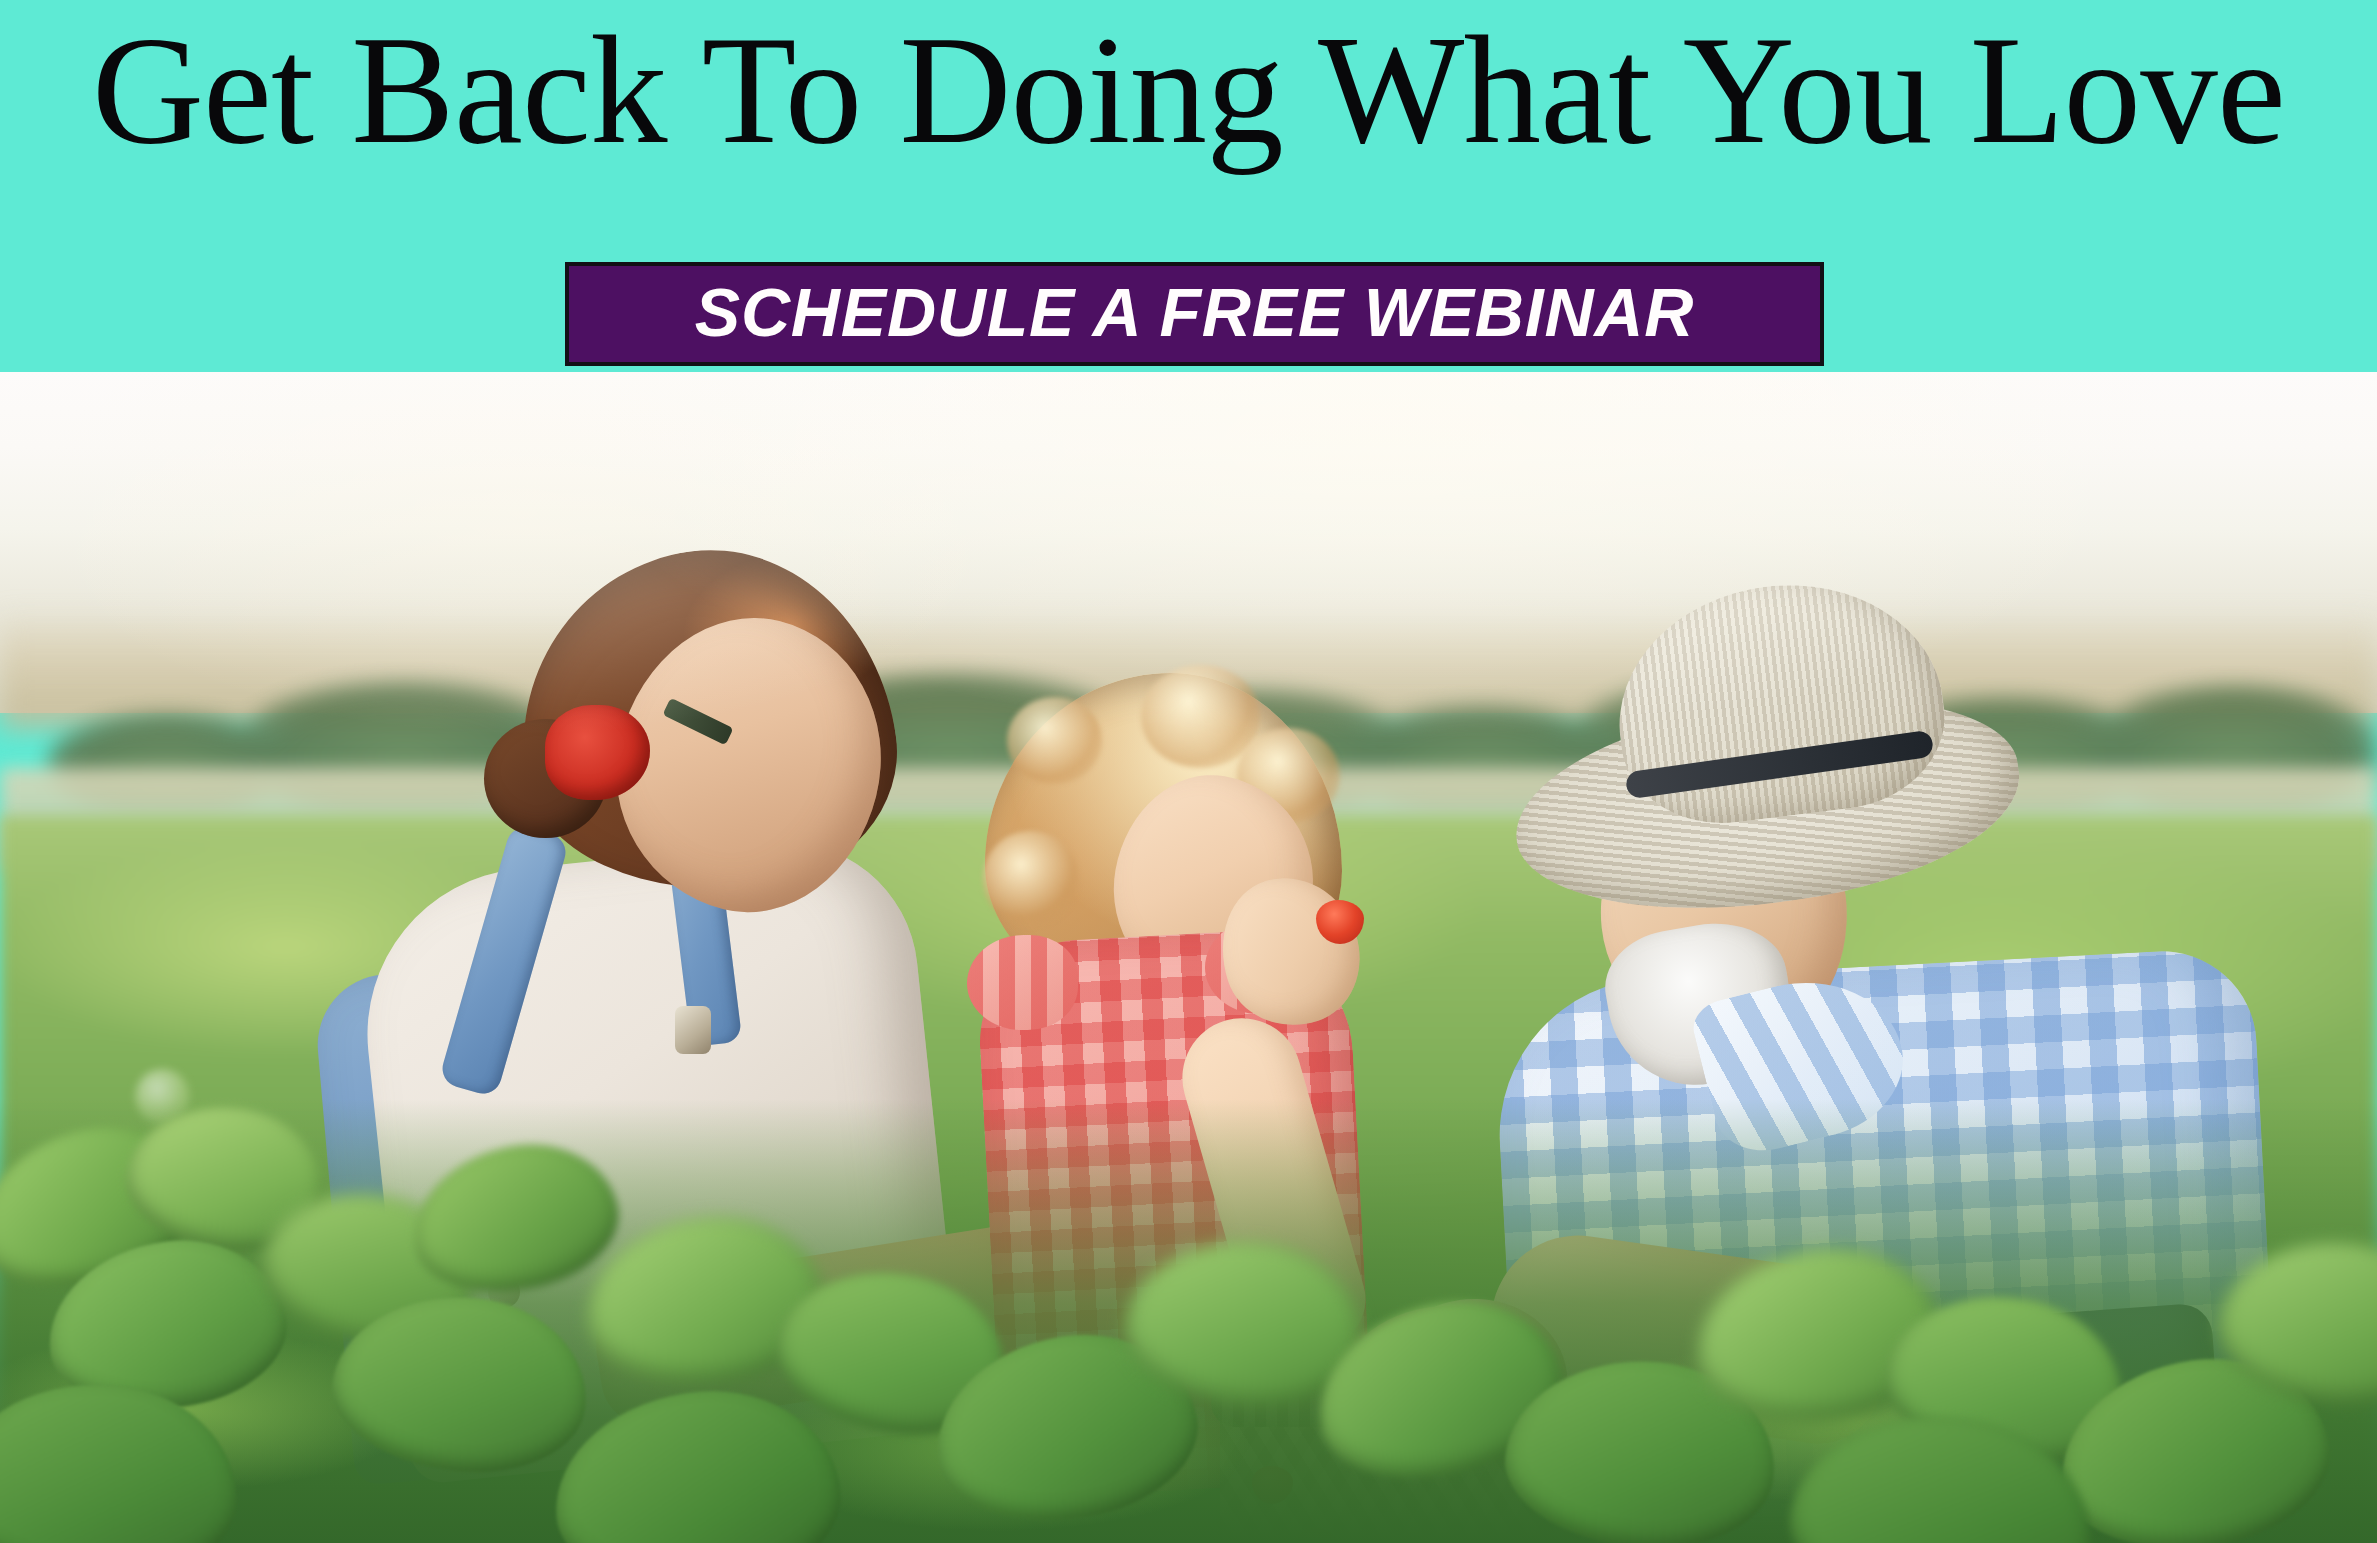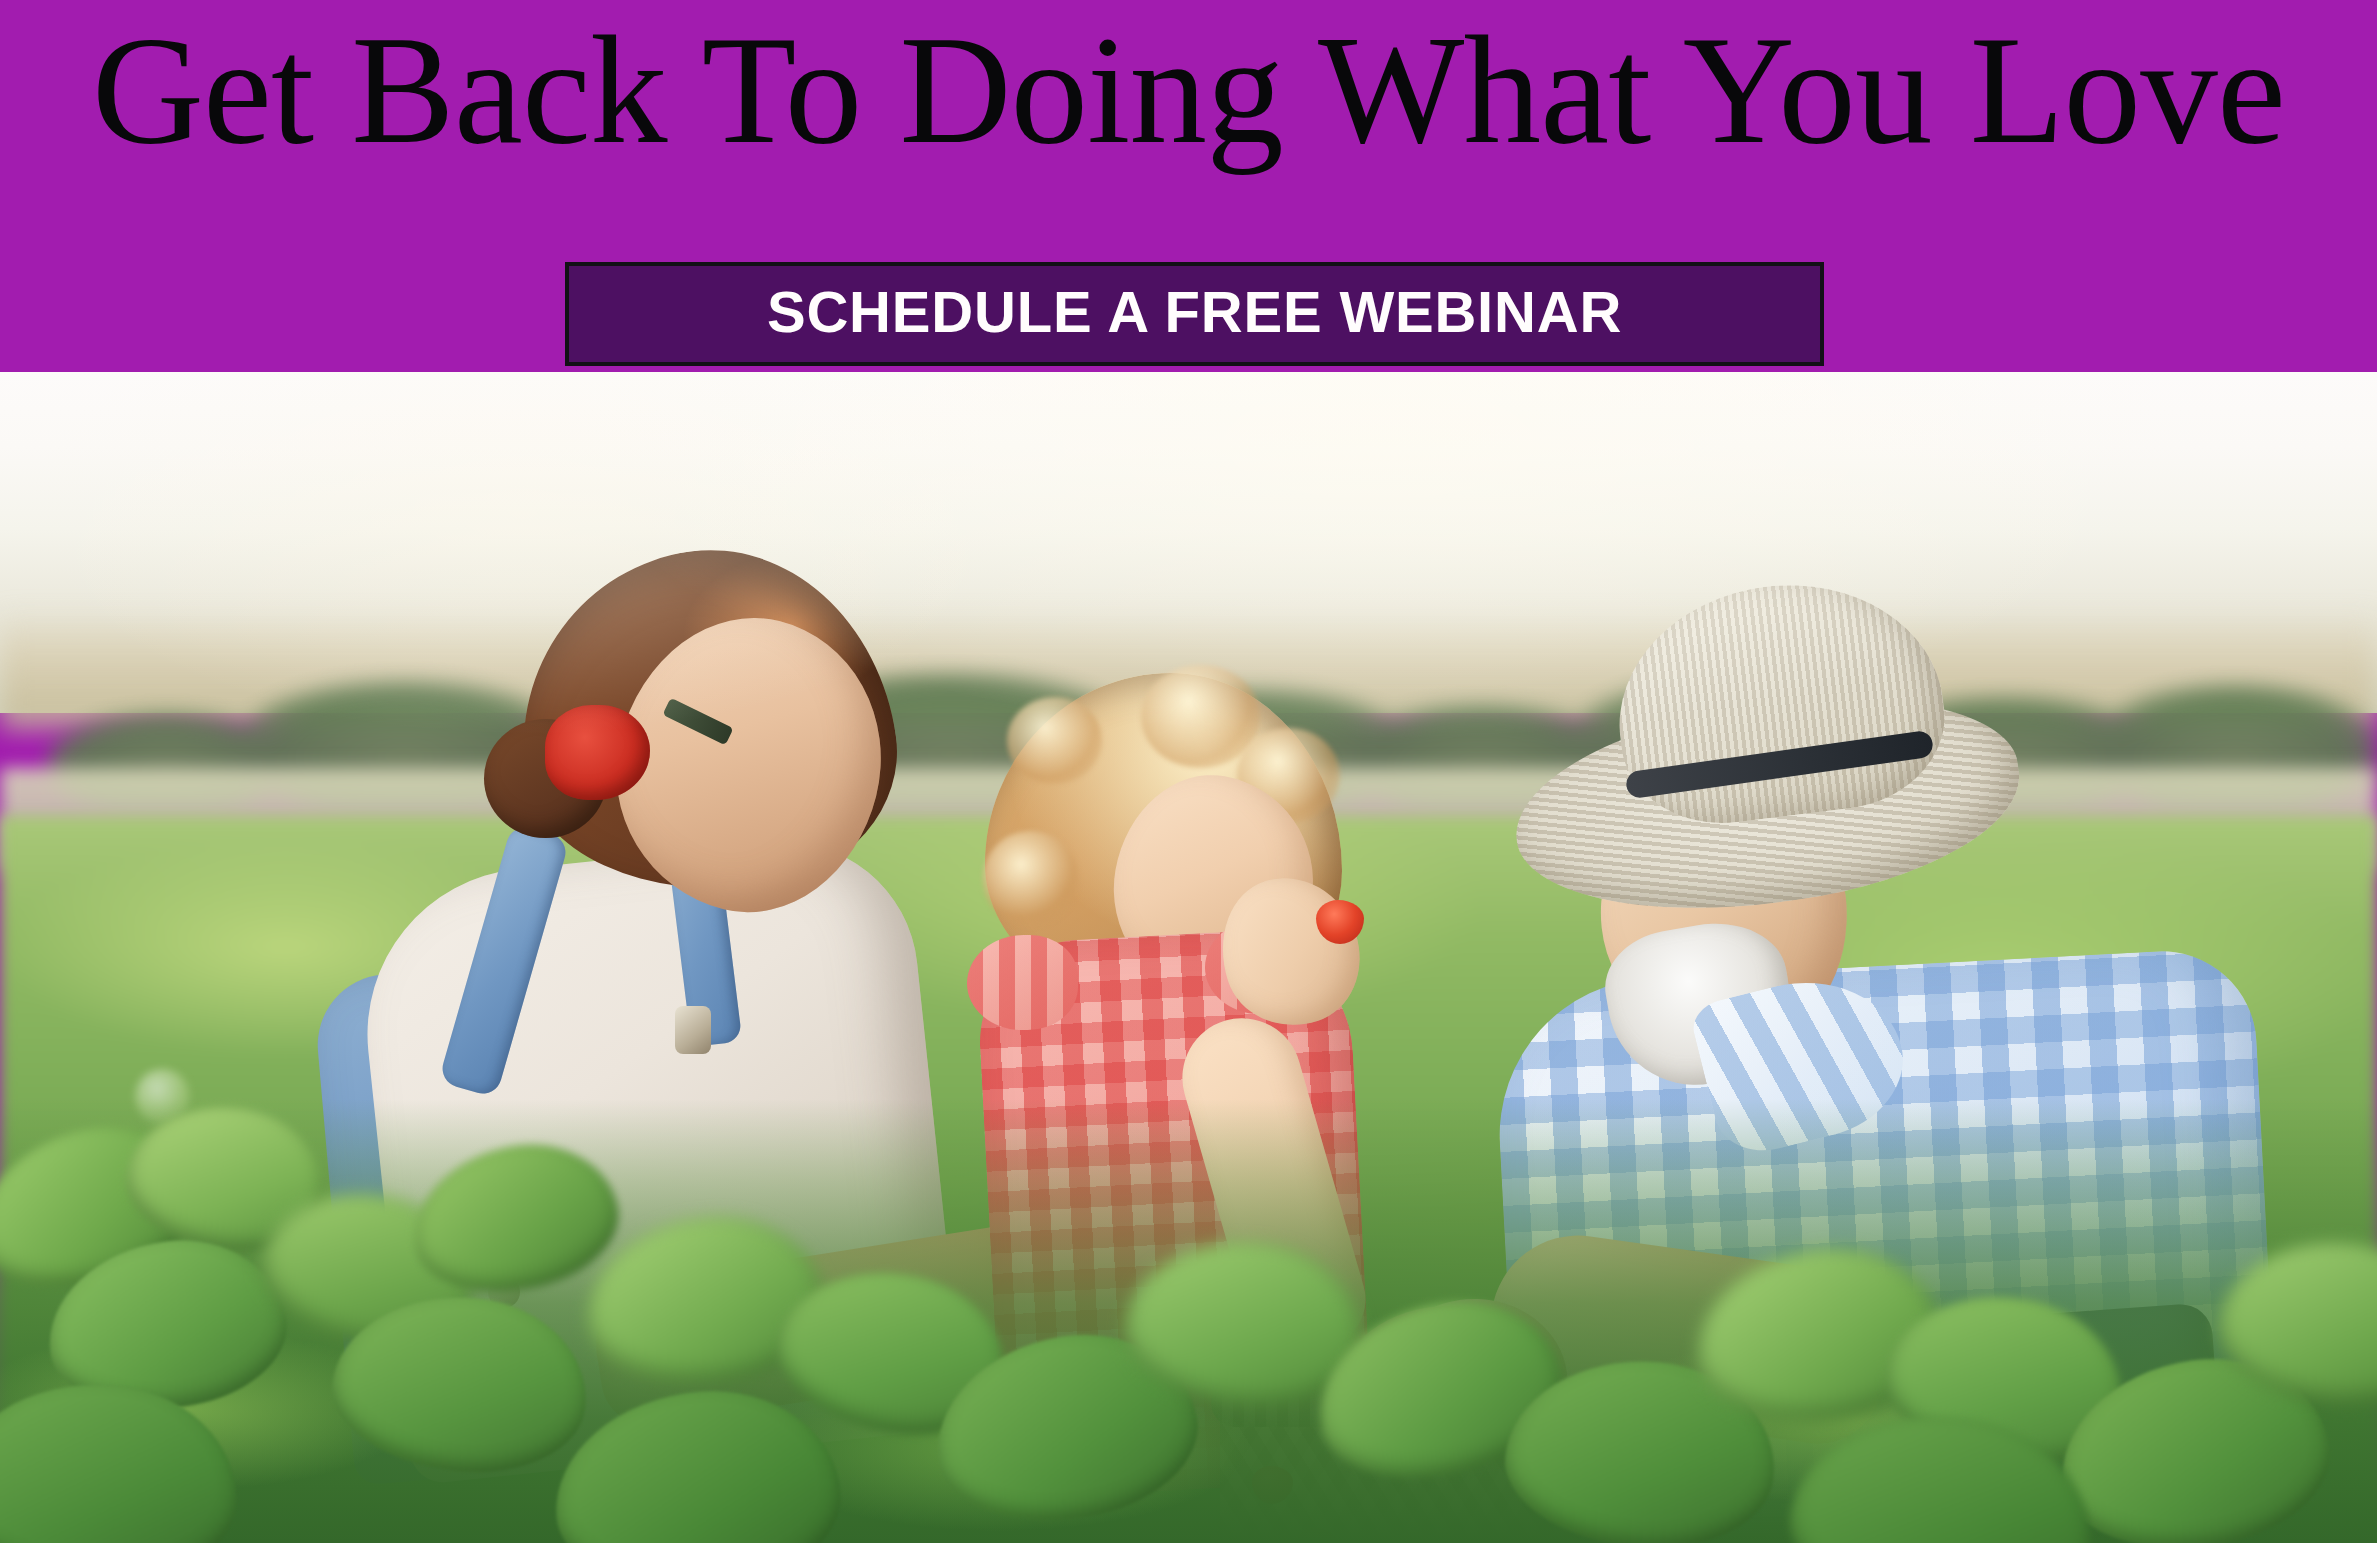--- a/index.html
+++ b/index.html
@@ -6,21 +6,21 @@
   * { margin:0; padding:0; box-sizing:border-box; }
   html,body { width:2377px; height:1544px; overflow:hidden; }
   body {
     font-family: "Liberation Sans", sans-serif;
     background:#fdfafa;
   }
 
   #banner{
     position:relative;
     width:2377px; height:1544px;
-    background:#a21caf;
+    background:#5eead4;
     overflow:hidden;
   }
 
   
   .headline{
     position:absolute;
     left:0; top:12.7px;
     width:2377px;
     text-align:center;
     font-family:"Liberation Serif","DejaVu Serif",serif;
@@ -41,27 +41,28 @@
     z-index:40;
   }
   .cta{
     display:flex; align-items:center; justify-content:center;
     width:100%; height:100%;
     background:#4d1062;
     border:4px solid #121016;
     color:#fffdfd;
     font-family:"Liberation Sans","DejaVu Sans",sans-serif;
     font-weight:700;
-    font-size:58px;
+    font-size:68px;
     letter-spacing:0.8px;
     line-height:1;
     white-space:nowrap;
     cursor:pointer;
     text-align:center;
     padding-bottom:3.2px;
+    font-style:italic;
   }
 
   
   .photo{
     position:absolute;
     left:0; top:372px;
     width:2377px; height:1171px;
     overflow:hidden;
     z-index:10;
   }

